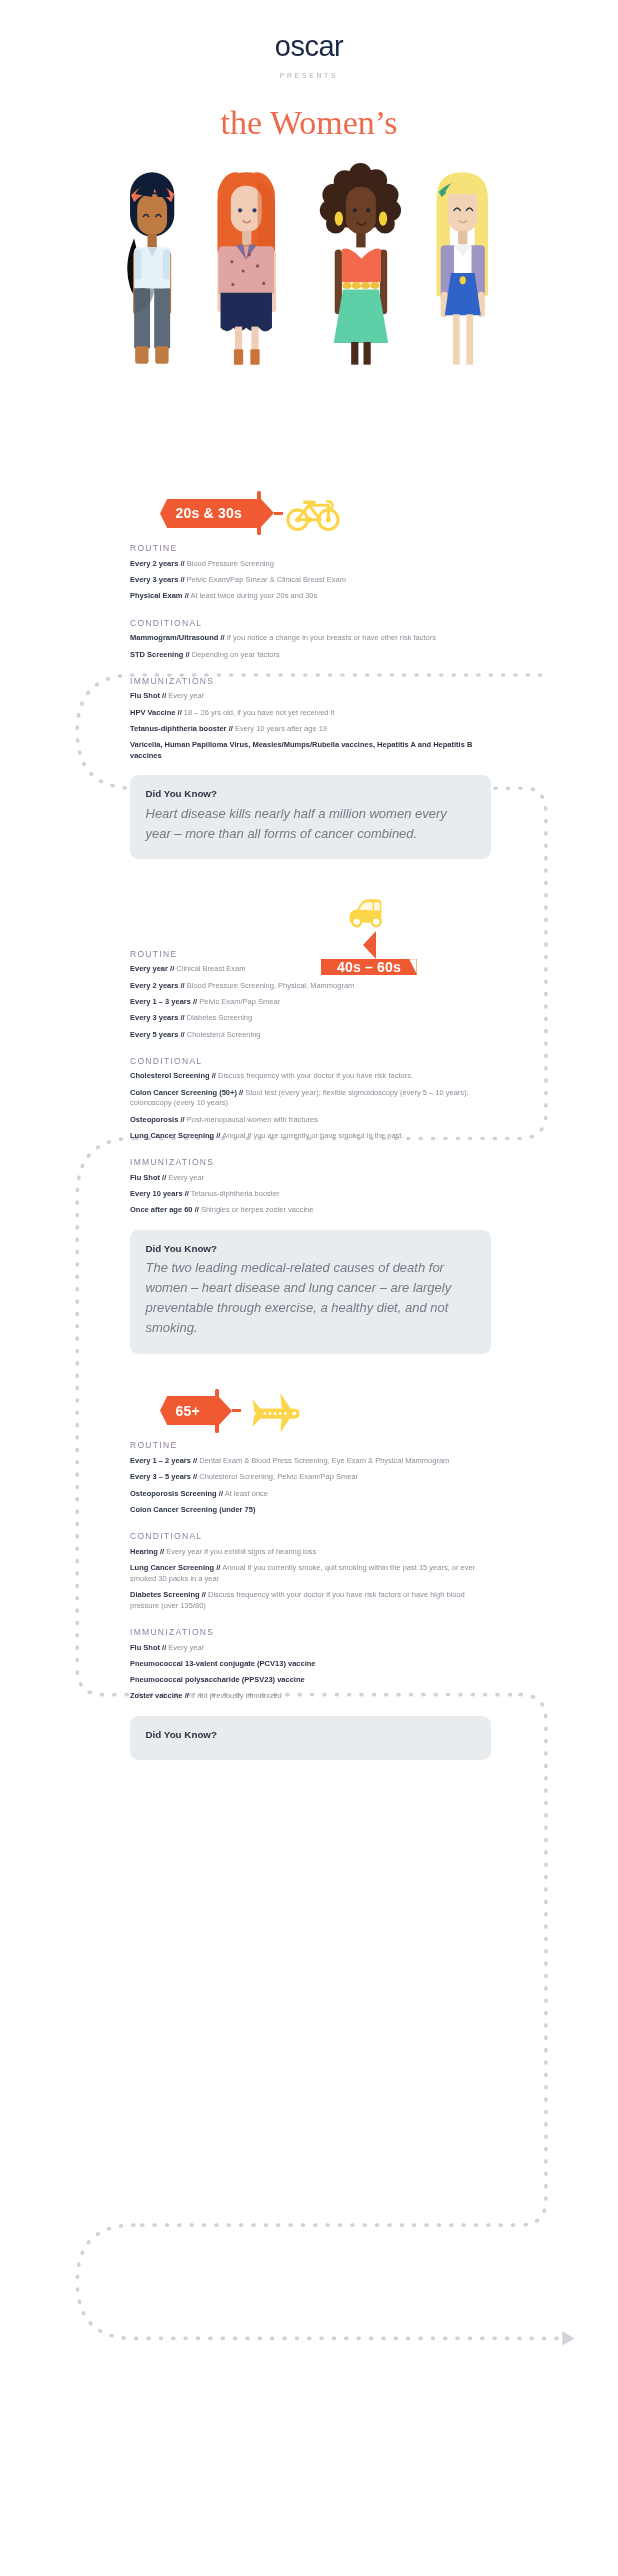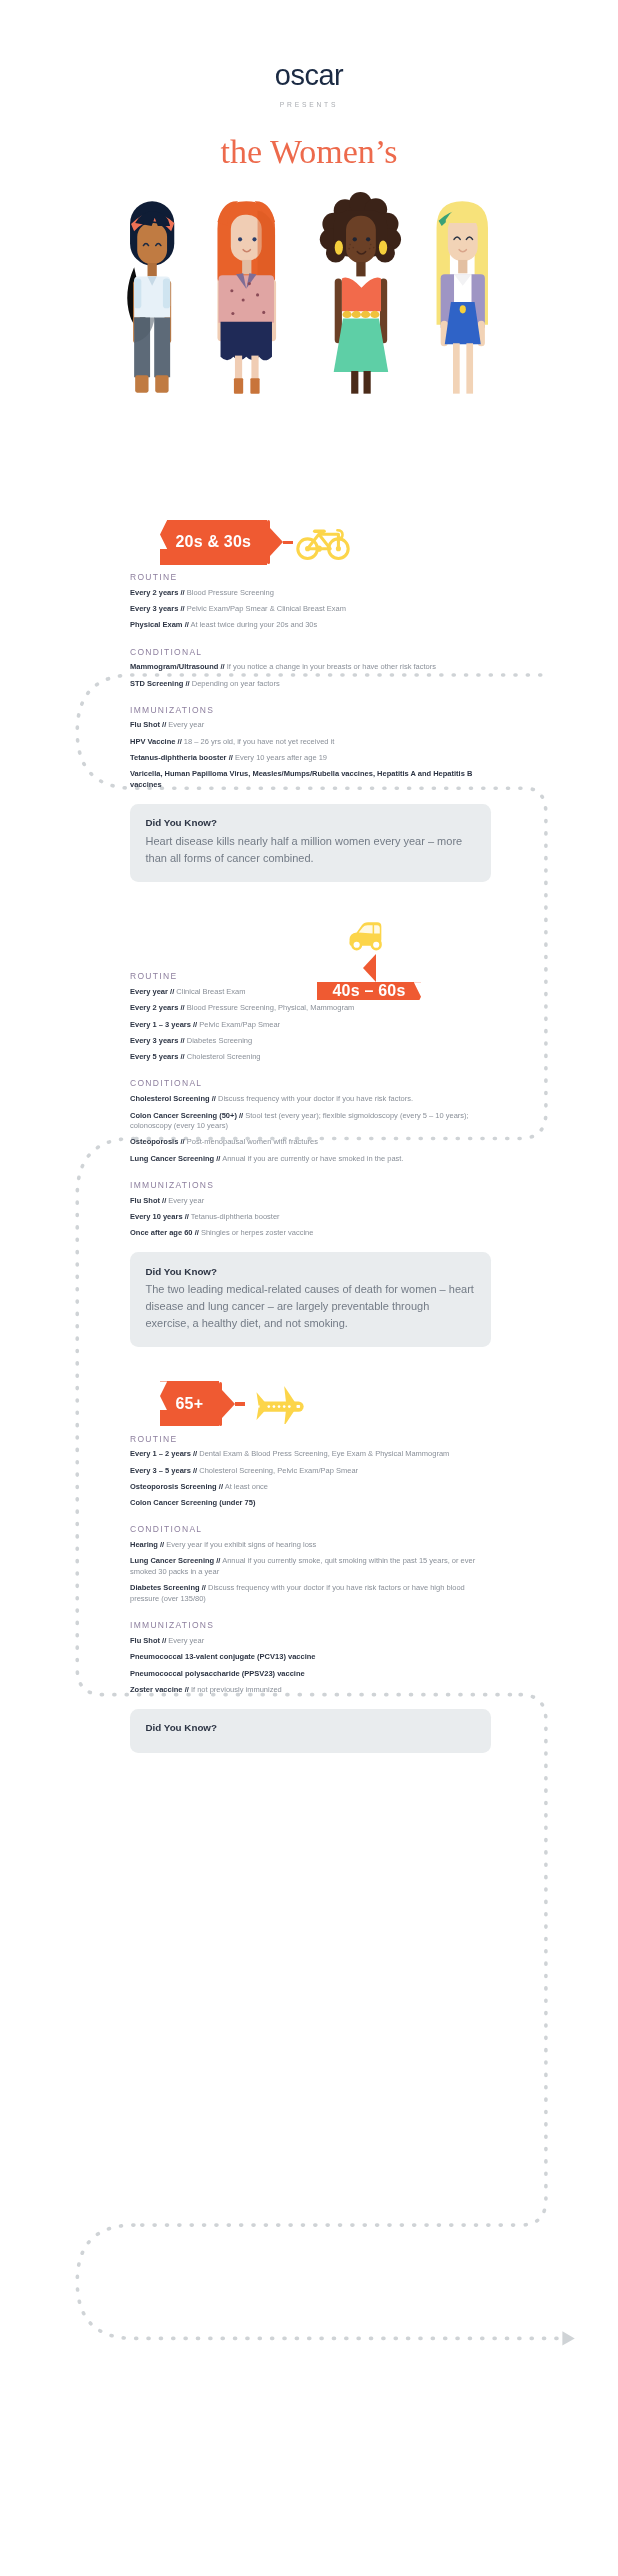--- a/index.html
+++ b/index.html
@@ -13,21 +13,21 @@
 
   .page {
     position: relative;
     width: 618px;
     min-height: 2718px;
     background: #ffffff;
     overflow: hidden;
   }
 
   
-  .header { padding-top: 61px; text-align: center; }
+  .header { padding-top: 32px; text-align: center; }
 
   .logo-oscar {
     font-family: "Liberation Sans", sans-serif;
     font-size: 29px;
     font-weight: 400;
     letter-spacing: -0.5px;
     color: #1b2a43;
     line-height: 1;
     text-transform: lowercase;
   }
@@ -77,27 +77,27 @@
   .banner-row {
     position: relative;
     height: 49px;
     display: flex;
     align-items: center;
   }
 
   .ribbon {
     position: relative;
     background: #ef5a32;
-    height: 45px;
+    height: 29px;
     display: flex;
     align-items: center;
     justify-content: center;
     padding: 0 15.5px;
     color: #ffffff;
-    font-size: 16px;
+    font-size: 14px;
     font-weight: 700;
     letter-spacing: 0.2px;
     font-family: "Liberation Sans", sans-serif;
   }
   
   .ribbon.tail-left::before {
     content: "";
     position: absolute;
     left: 0; top: 0;
     width: 7.2px; height: 29px;
@@ -178,23 +178,24 @@
     padding: 13.4px 15.5px 15.5px 15.5px;
     max-width: 361px;
   }
   .dyk-title {
     font-size: 9.8px;
     font-weight: 700;
     color: #2c3444;
     margin-bottom: 4.1px;
   }
   .dyk-text {
-    font-size: 11px;
+    font-size: 13px;
     line-height: 1.55;
     color: #737b86;
+    font-style: italic;
   }
 
   
   .footer {
     position: relative;
     z-index: 2;
     text-align: center;
     padding-top: 64px;
     padding-bottom: 77px;
   }

